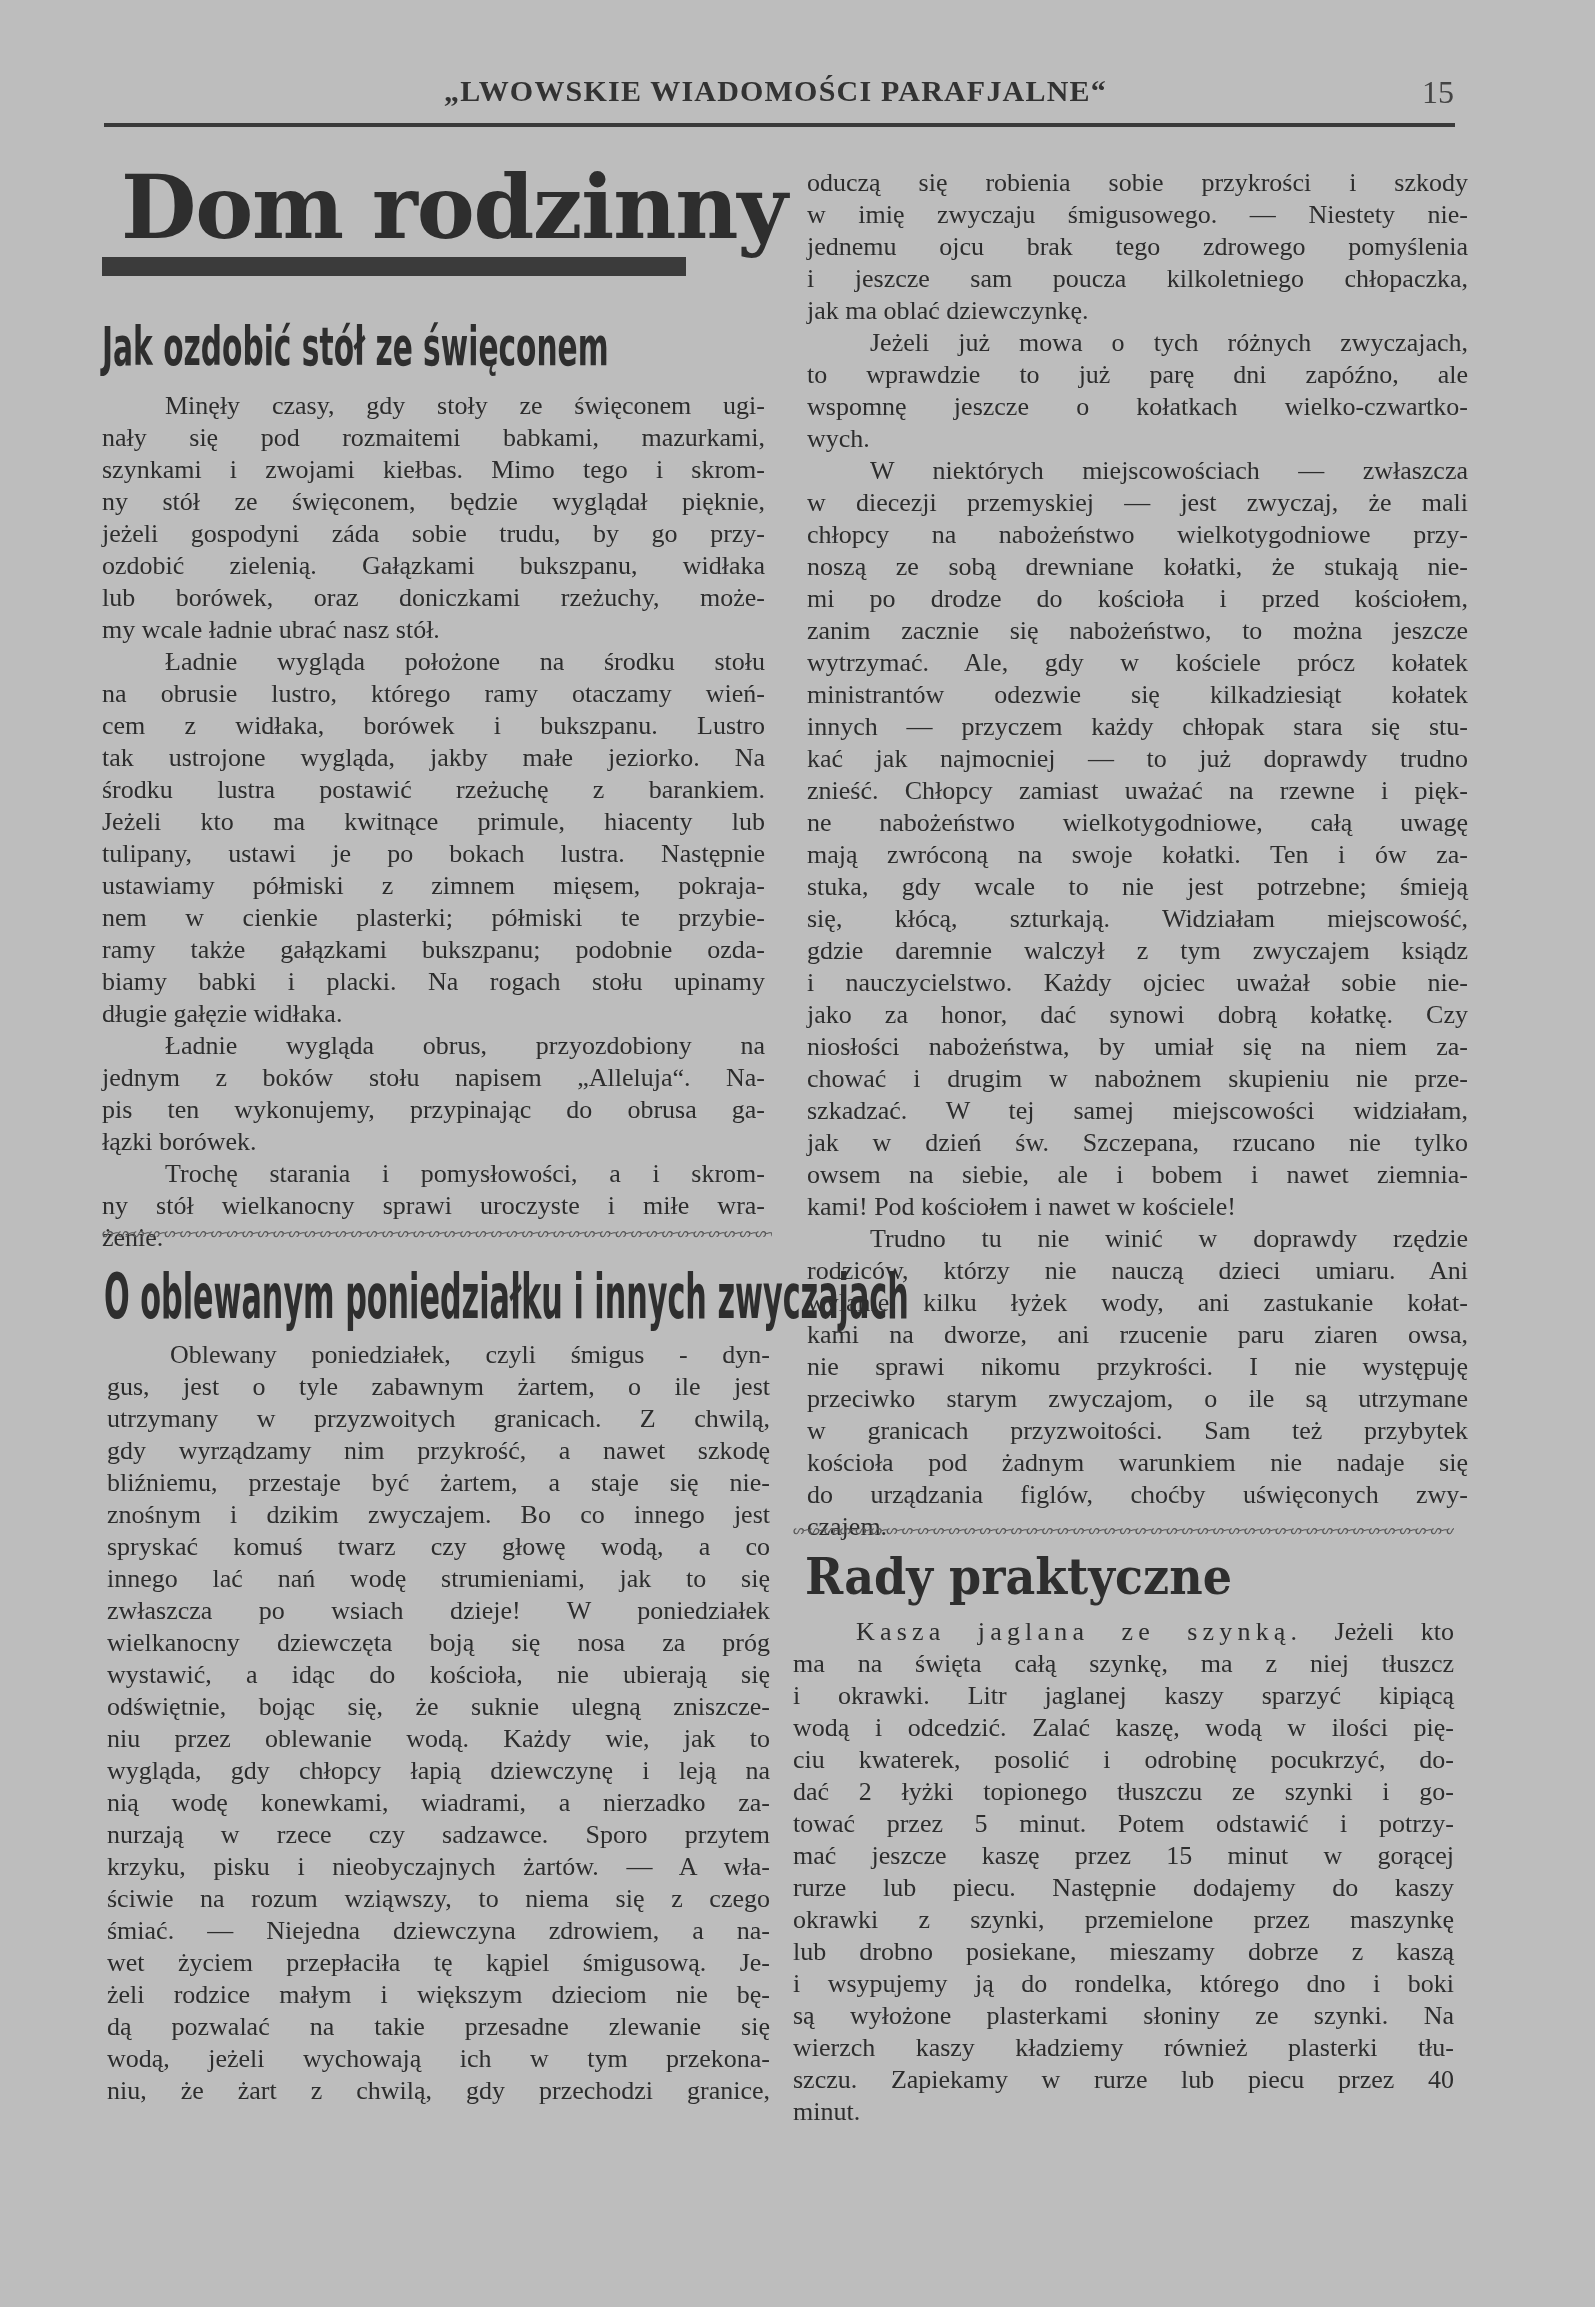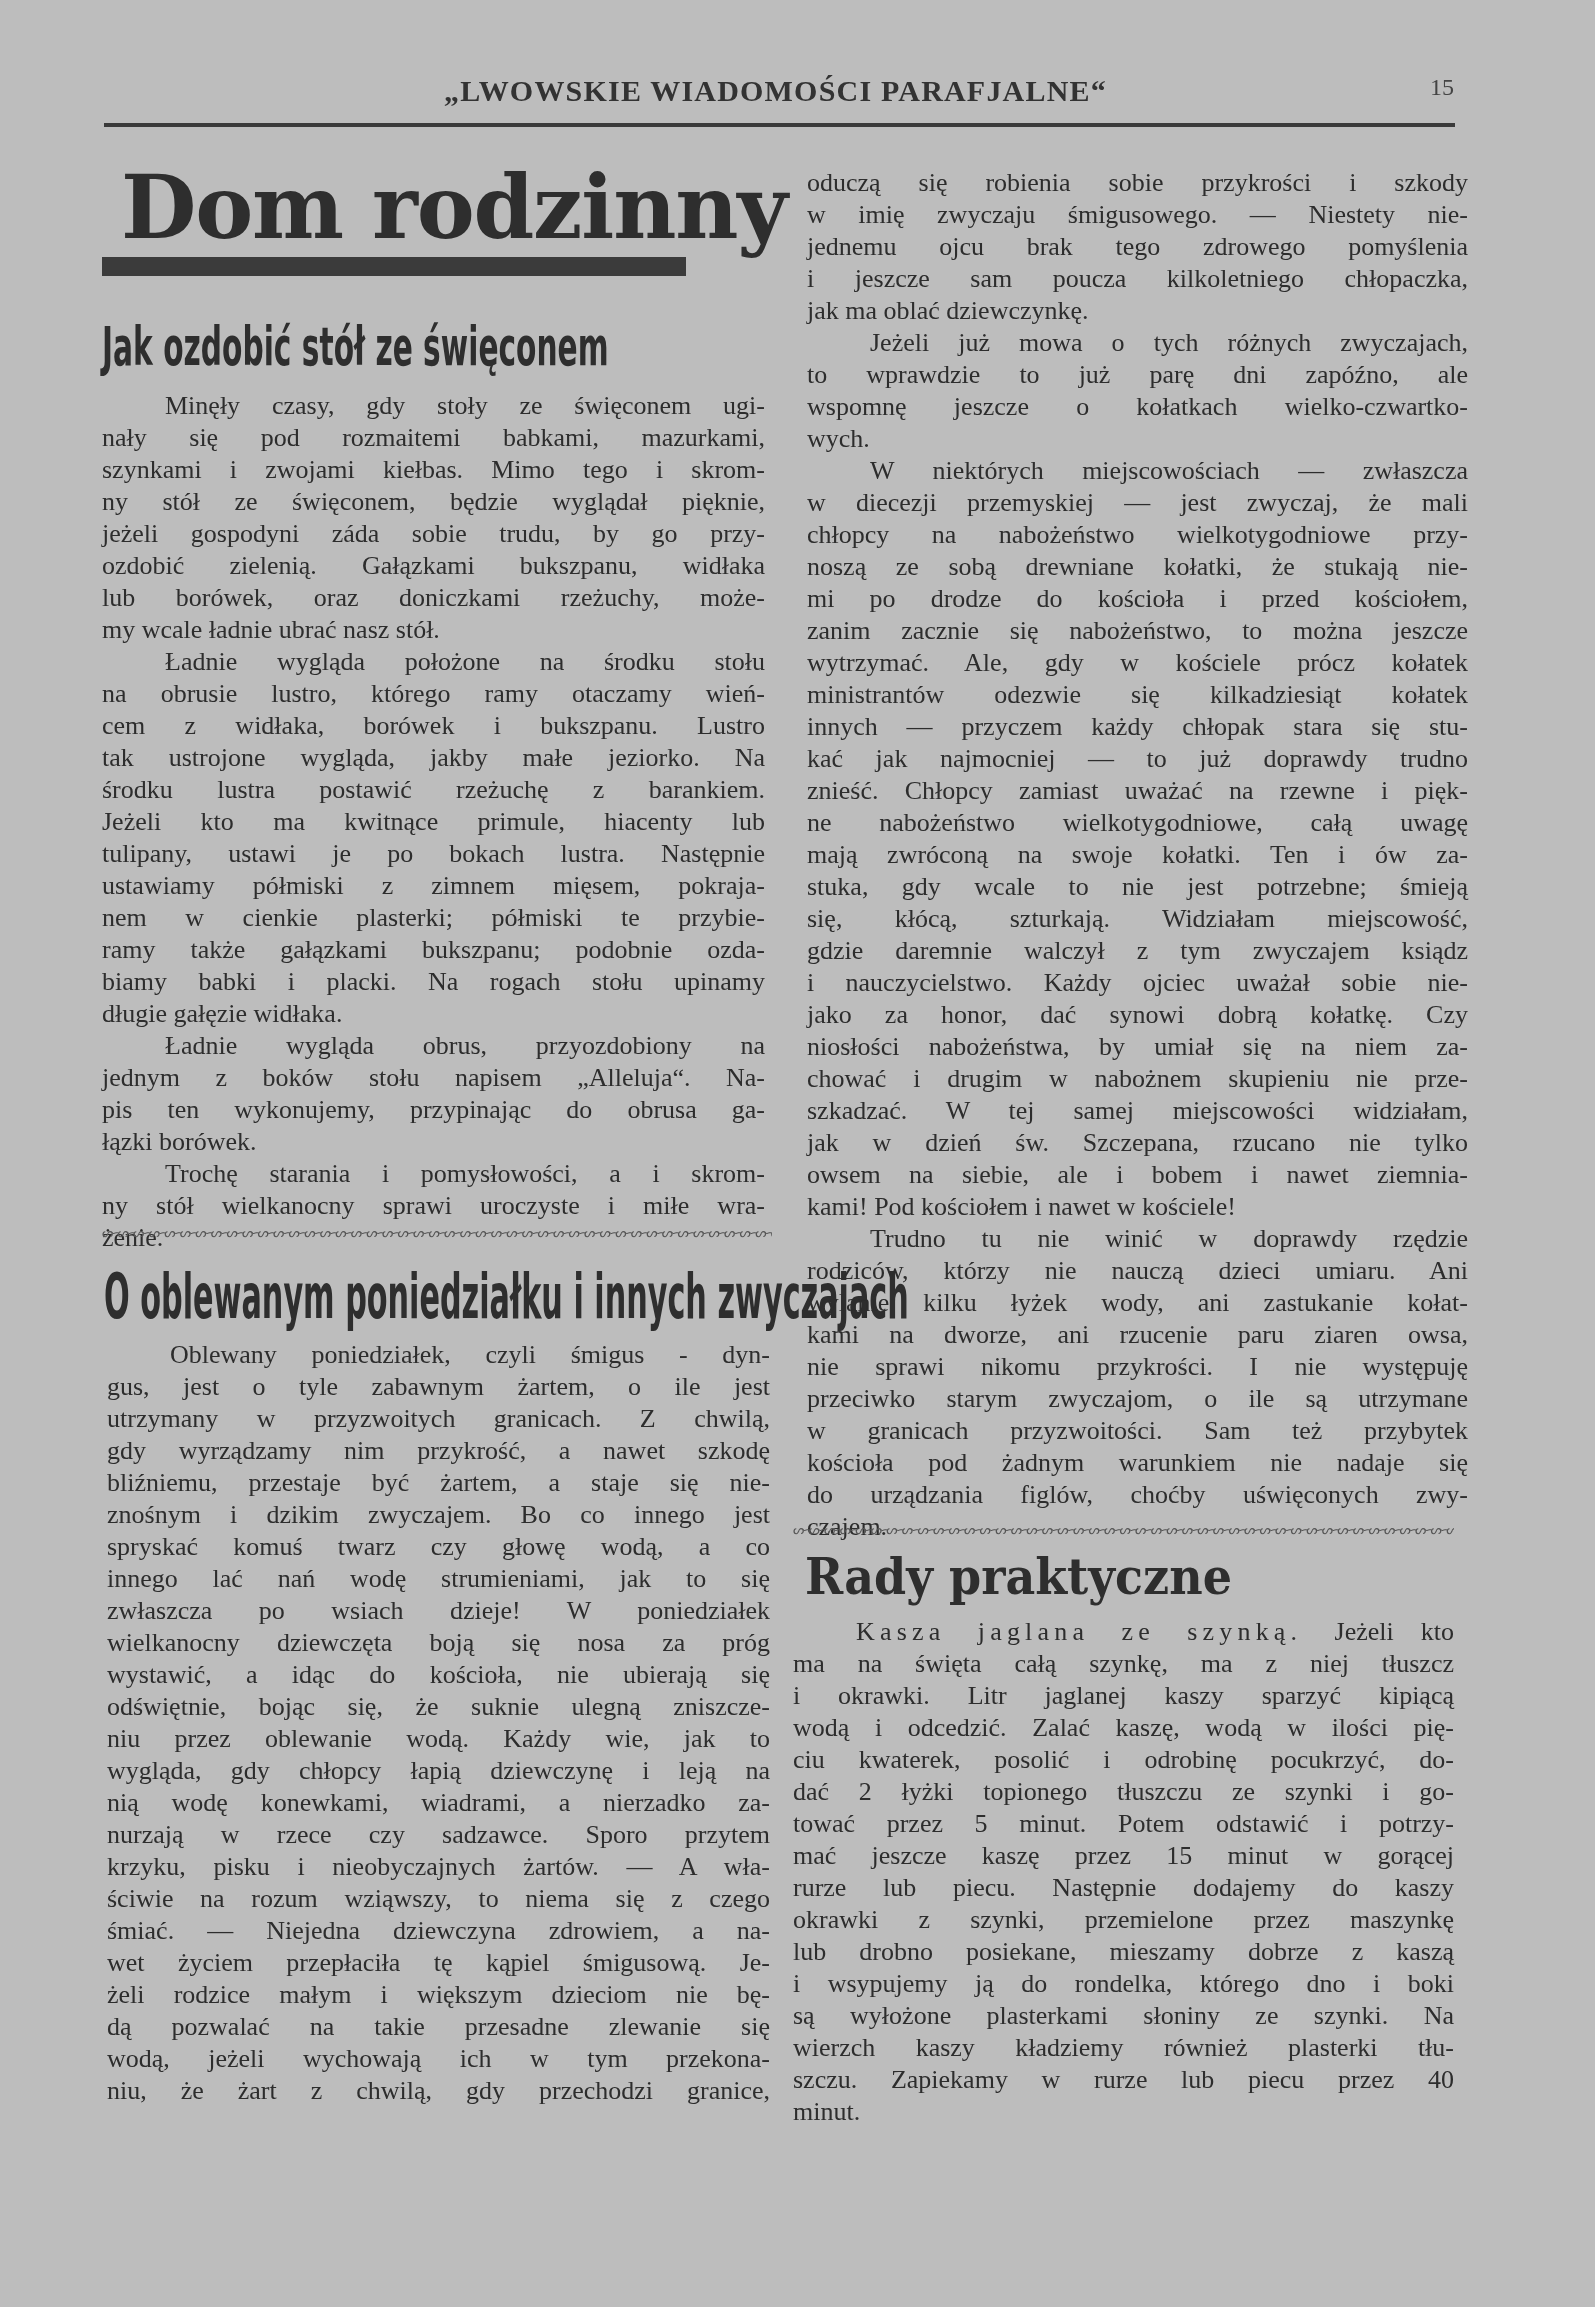--- a/index.html
+++ b/index.html
@@ -13,21 +13,21 @@
   .page { position: absolute; left: 0; top: 0; width: 1385px; height: 2307px; }
   .running-head {
     position: absolute; left: 104px; top: 74px; width: 1350px; height: 52px;
   }
   .running-title {
     position: absolute; left: 340px; top: 0; font-family: "Liberation Serif", serif;
     font-weight: bold; font-size: 30px; letter-spacing: 1.2px; color: #333;
   }
   .page-number {
     position: absolute; right: 0; top: 0; font-family: "Liberation Serif", serif;
-    font-size: 24px; color: #444;
+    font-size: 32px; color: #444;
   }
   .head-rule {
     position: absolute; left: 104px; top: 123px; width: 1351px; height: 3.5px; background: #3a3a3a;
   }
   .col-left { left: 102px; width: 686px; }
 
   .main-title {
     position: absolute; left: 121px; top: 164px;
     font-family: "DejaVu Serif", serif; font-weight: bold; font-size: 87px; line-height: 1;
     color: #2e2e2e; letter-spacing: -1.2px;

